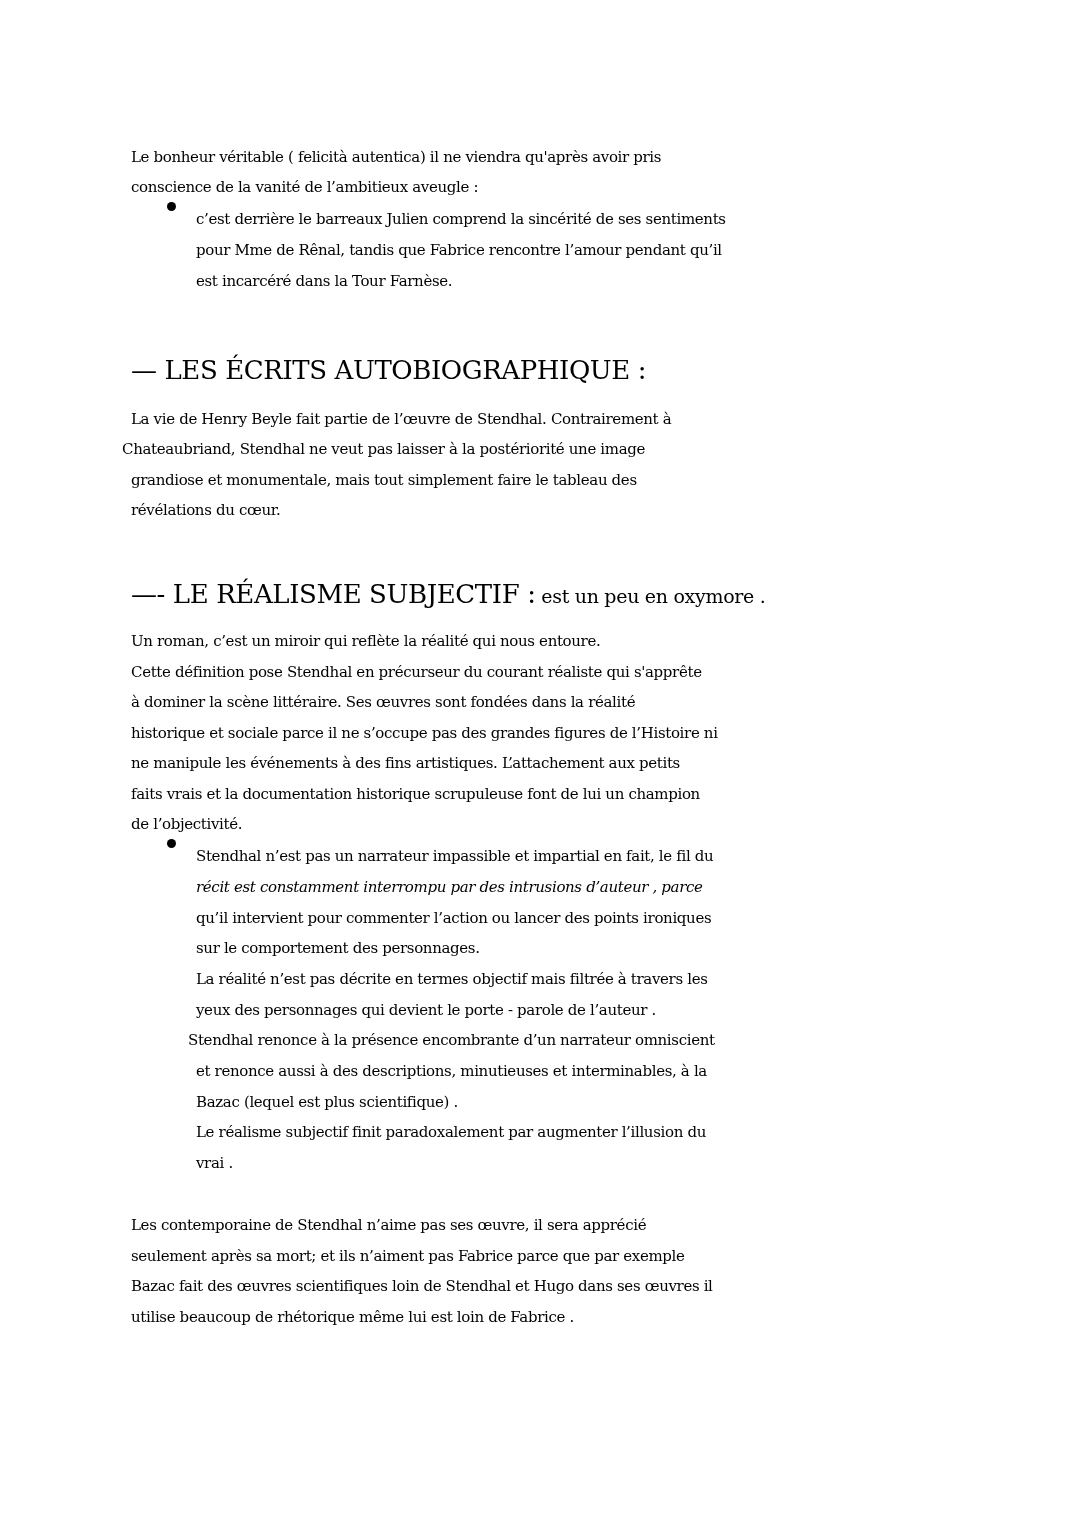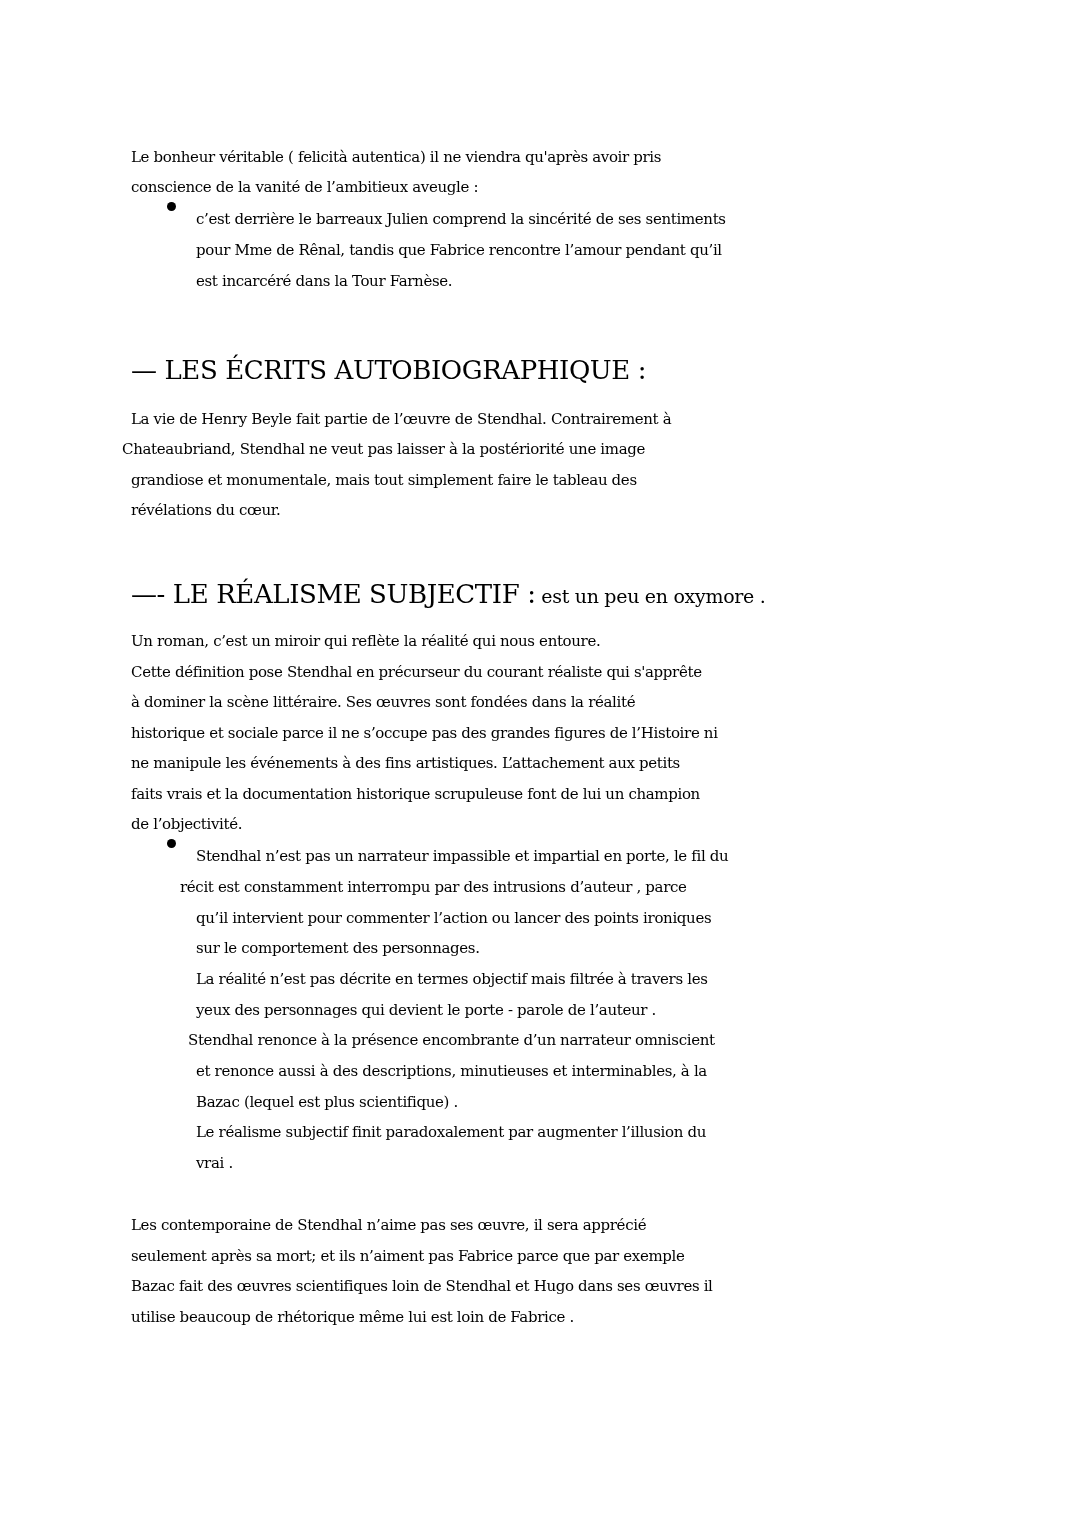--- a/index.html
+++ b/index.html
@@ -79,22 +79,22 @@
     <div class="line" style="left:131px; top:613px;">  Un roman, c’est un miroir qui reflète la réalité qui nous entoure.</div>
     <div class="line" style="left:131px; top:644px;">Cette définition pose Stendhal  en précurseur du courant réaliste qui s'apprête</div>
     <div class="line" style="left:131px; top:674px;">à dominer la scène littéraire. Ses œuvres sont fondées dans la réalité</div>
     <div class="line" style="left:131px; top:705px;">historique et sociale parce il ne s’occupe pas des grandes figures de l’Histoire ni</div>
     <div class="line" style="left:131px; top:735px;">ne manipule les événements à des fins artistiques.  L’attachement aux petits</div>
     <div class="line" style="left:131px; top:766px;">faits vrais et la documentation historique scrupuleuse font de lui un champion</div>
     <div class="line" style="left:131px; top:796px;">de l’objectivité.</div>
 
     <div>
       <span class="bullet" style="left:167px; top:839px;"></span>
-      <div class="line" style="left:196px; top:828px;">Stendhal n’est pas un narrateur impassible et impartial en porte, le fil du</div>
-      <div class="line" style="left:180px; top:859px;">récit est constamment interrompu par des intrusions d’auteur , parce</div>
+      <div class="line" style="left:196px; top:828px;">Stendhal n’est pas un narrateur impassible et impartial en fait, le fil du</div>
+      <div class="line" style="left:196px; top:859px;font-style:italic;">récit est constamment interrompu par des intrusions d’auteur , parce</div>
       <div class="line" style="left:196px; top:890px;text-align:right;">qu’il intervient pour commenter l’action ou lancer des points ironiques</div>
       <div class="line" style="left:196px; top:920px;">sur le comportement des personnages.</div>
       <div class="line" style="left:196px; top:951px;">La réalité n’est pas décrite en termes objectif mais filtrée à travers les</div>
       <div class="line" style="left:196px; top:982px;">yeux des personnages qui devient le porte - parole de l’auteur .</div>
       <div class="line" style="left:188px; top:1012px;">Stendhal renonce à la présence encombrante d’un narrateur omniscient</div>
       <div class="line" style="left:196px; top:1043px;">et renonce aussi à des  descriptions, minutieuses et interminables, à la</div>
       <div class="line" style="left:196px; top:1074px;">Bazac (lequel est plus scientifique) .</div>
       <div class="line" style="left:196px; top:1104px;text-align:right;">Le réalisme subjectif  finit paradoxalement par augmenter l’illusion du</div>
       <div class="line" style="left:196px; top:1135px;">vrai .</div>
     </div>

